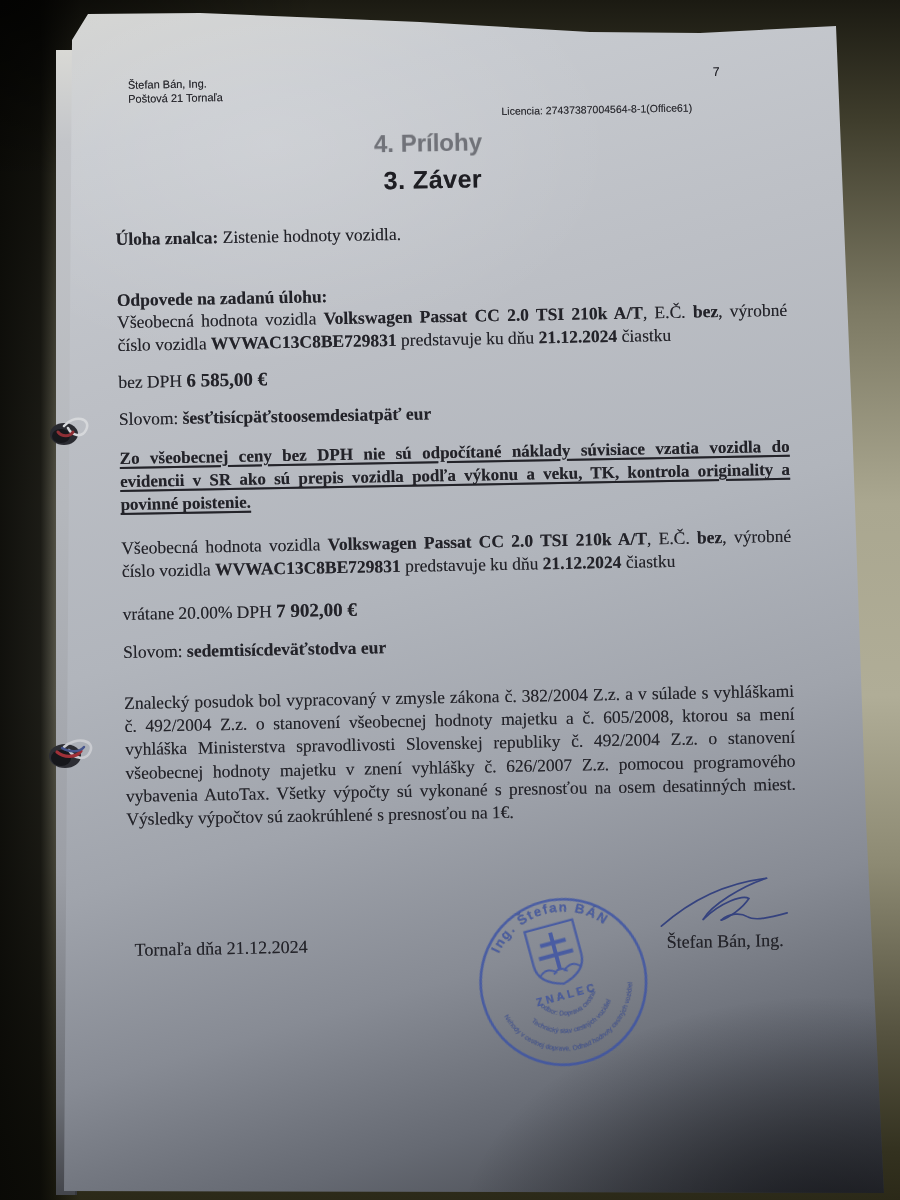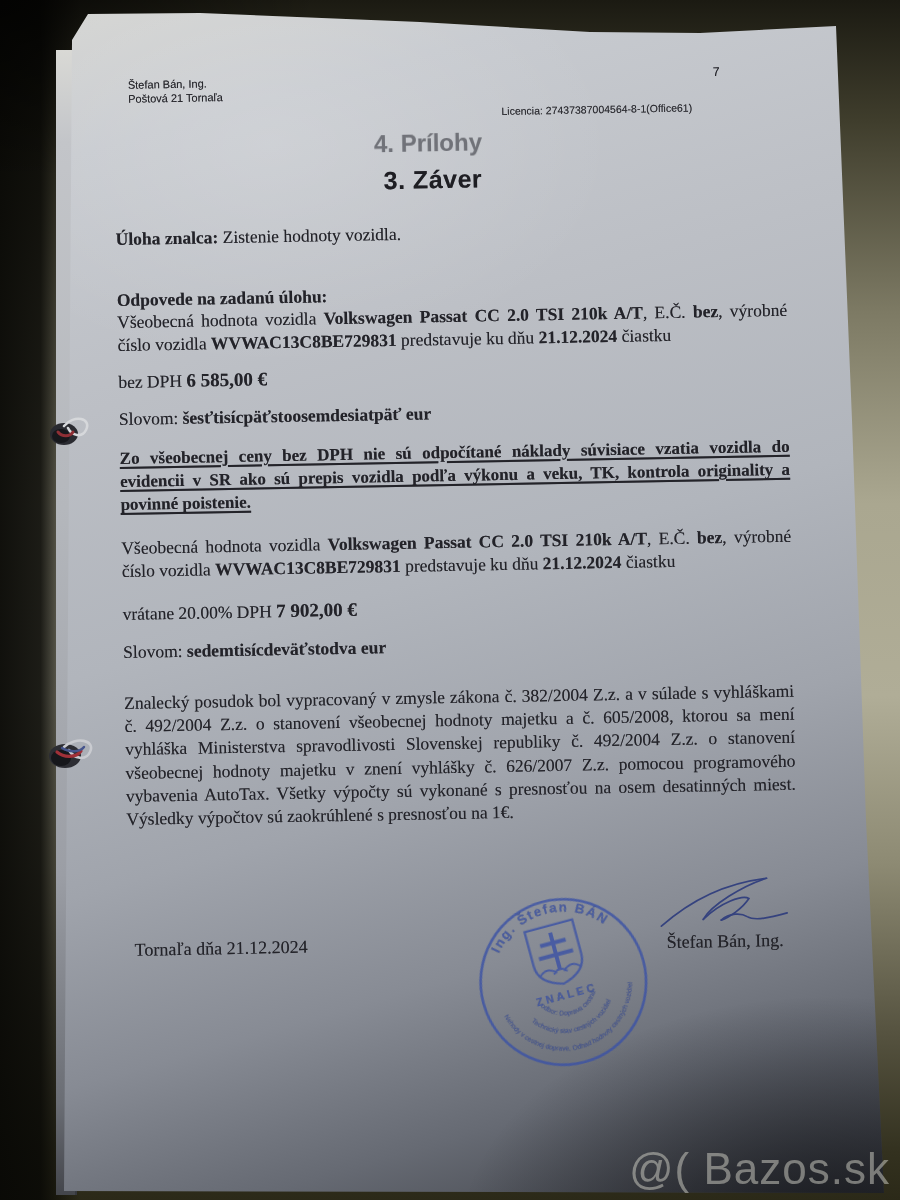--- a/index.html
+++ b/index.html
@@ -143,15 +143,14 @@
   </svg>
 
   <svg class="hole" style="left:40px;top:730px;" width="66" height="48" viewBox="0 0 66 48">
     <ellipse cx="25" cy="26" rx="16" ry="12" fill="#2c2d33"></ellipse>
     <ellipse cx="21" cy="28" rx="10" ry="8" fill="#16171b"></ellipse>
     <path d="M24,17 C36,6 56,10 50,22 C46,31 34,29 29,20" fill="none" stroke="#c9cbd0" stroke-width="2.6" stroke-linecap="round"></path>
     <path d="M17,22 C24,28 36,28 41,21" fill="none" stroke="#a03038" stroke-width="3.2" stroke-linecap="round"></path>
     <path d="M22,18 C30,23 40,22 44,17" fill="none" stroke="#45548c" stroke-width="2.4" stroke-linecap="round"></path>
   </svg>
 
-  <div class="wm">@( Bazos.sk</div>
 
 </div>
 
 </body></html>

